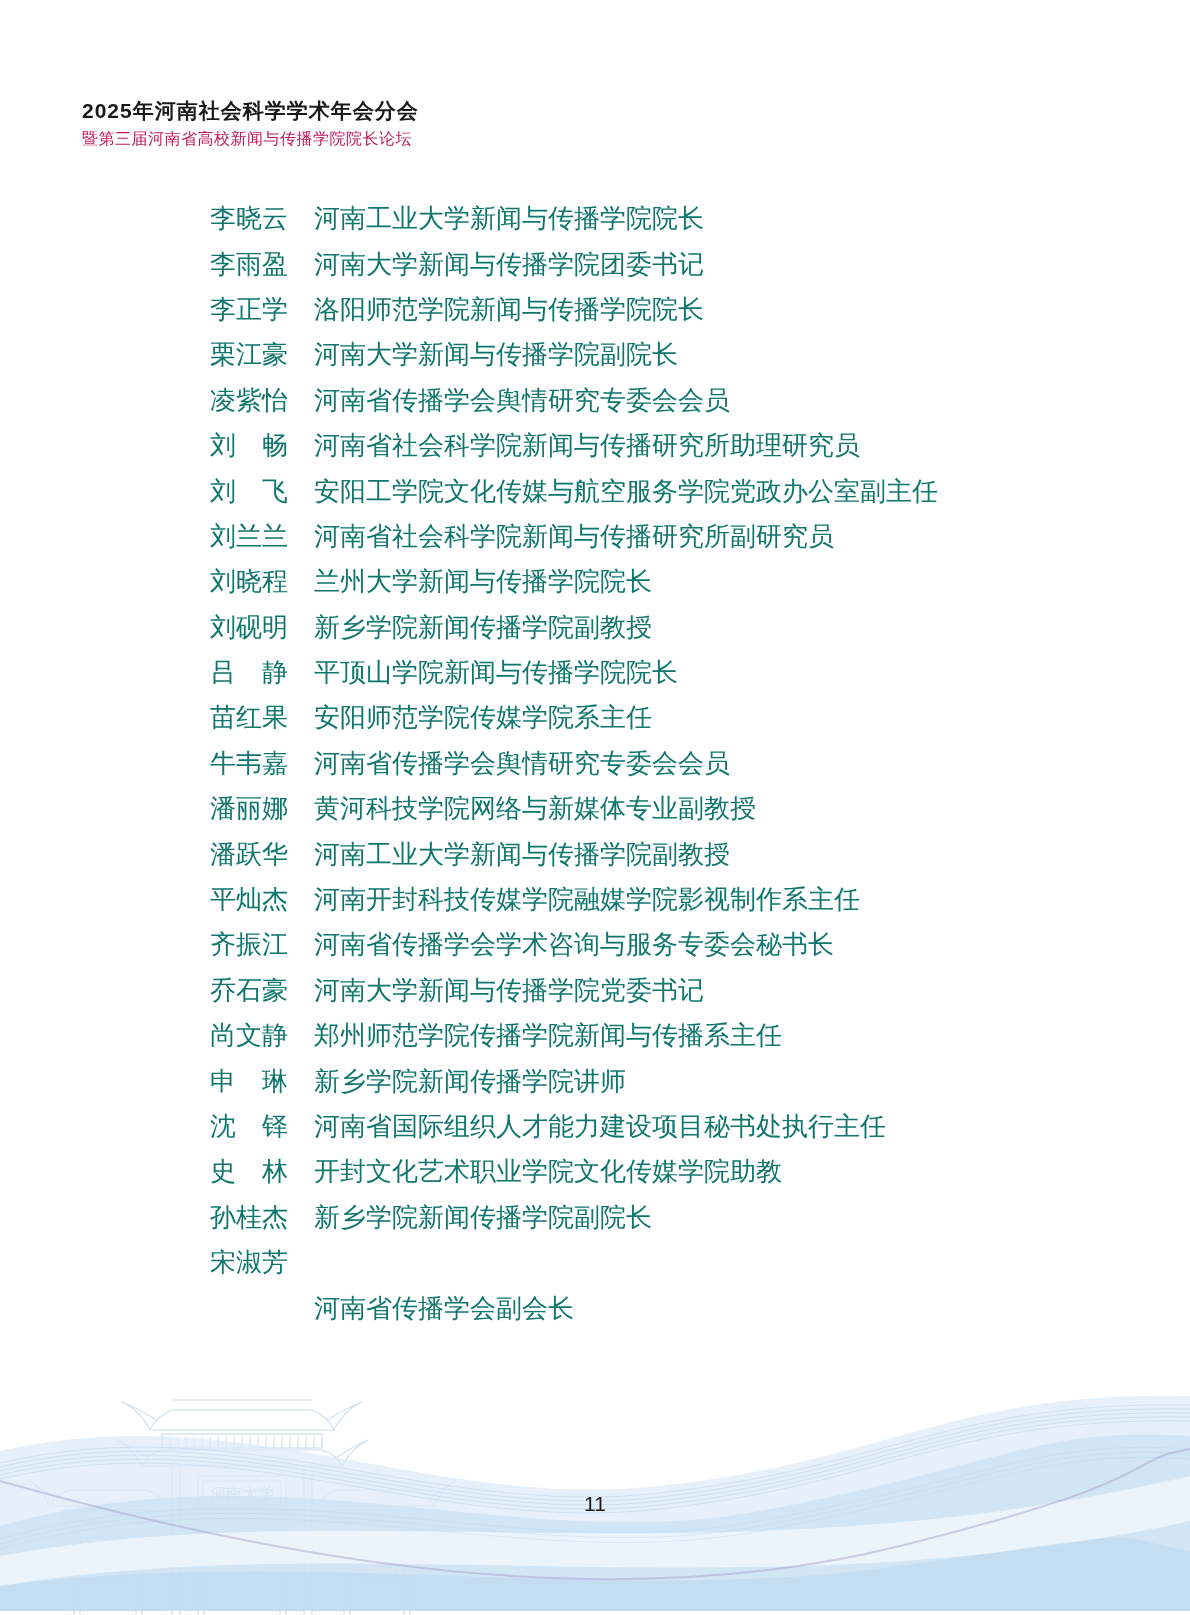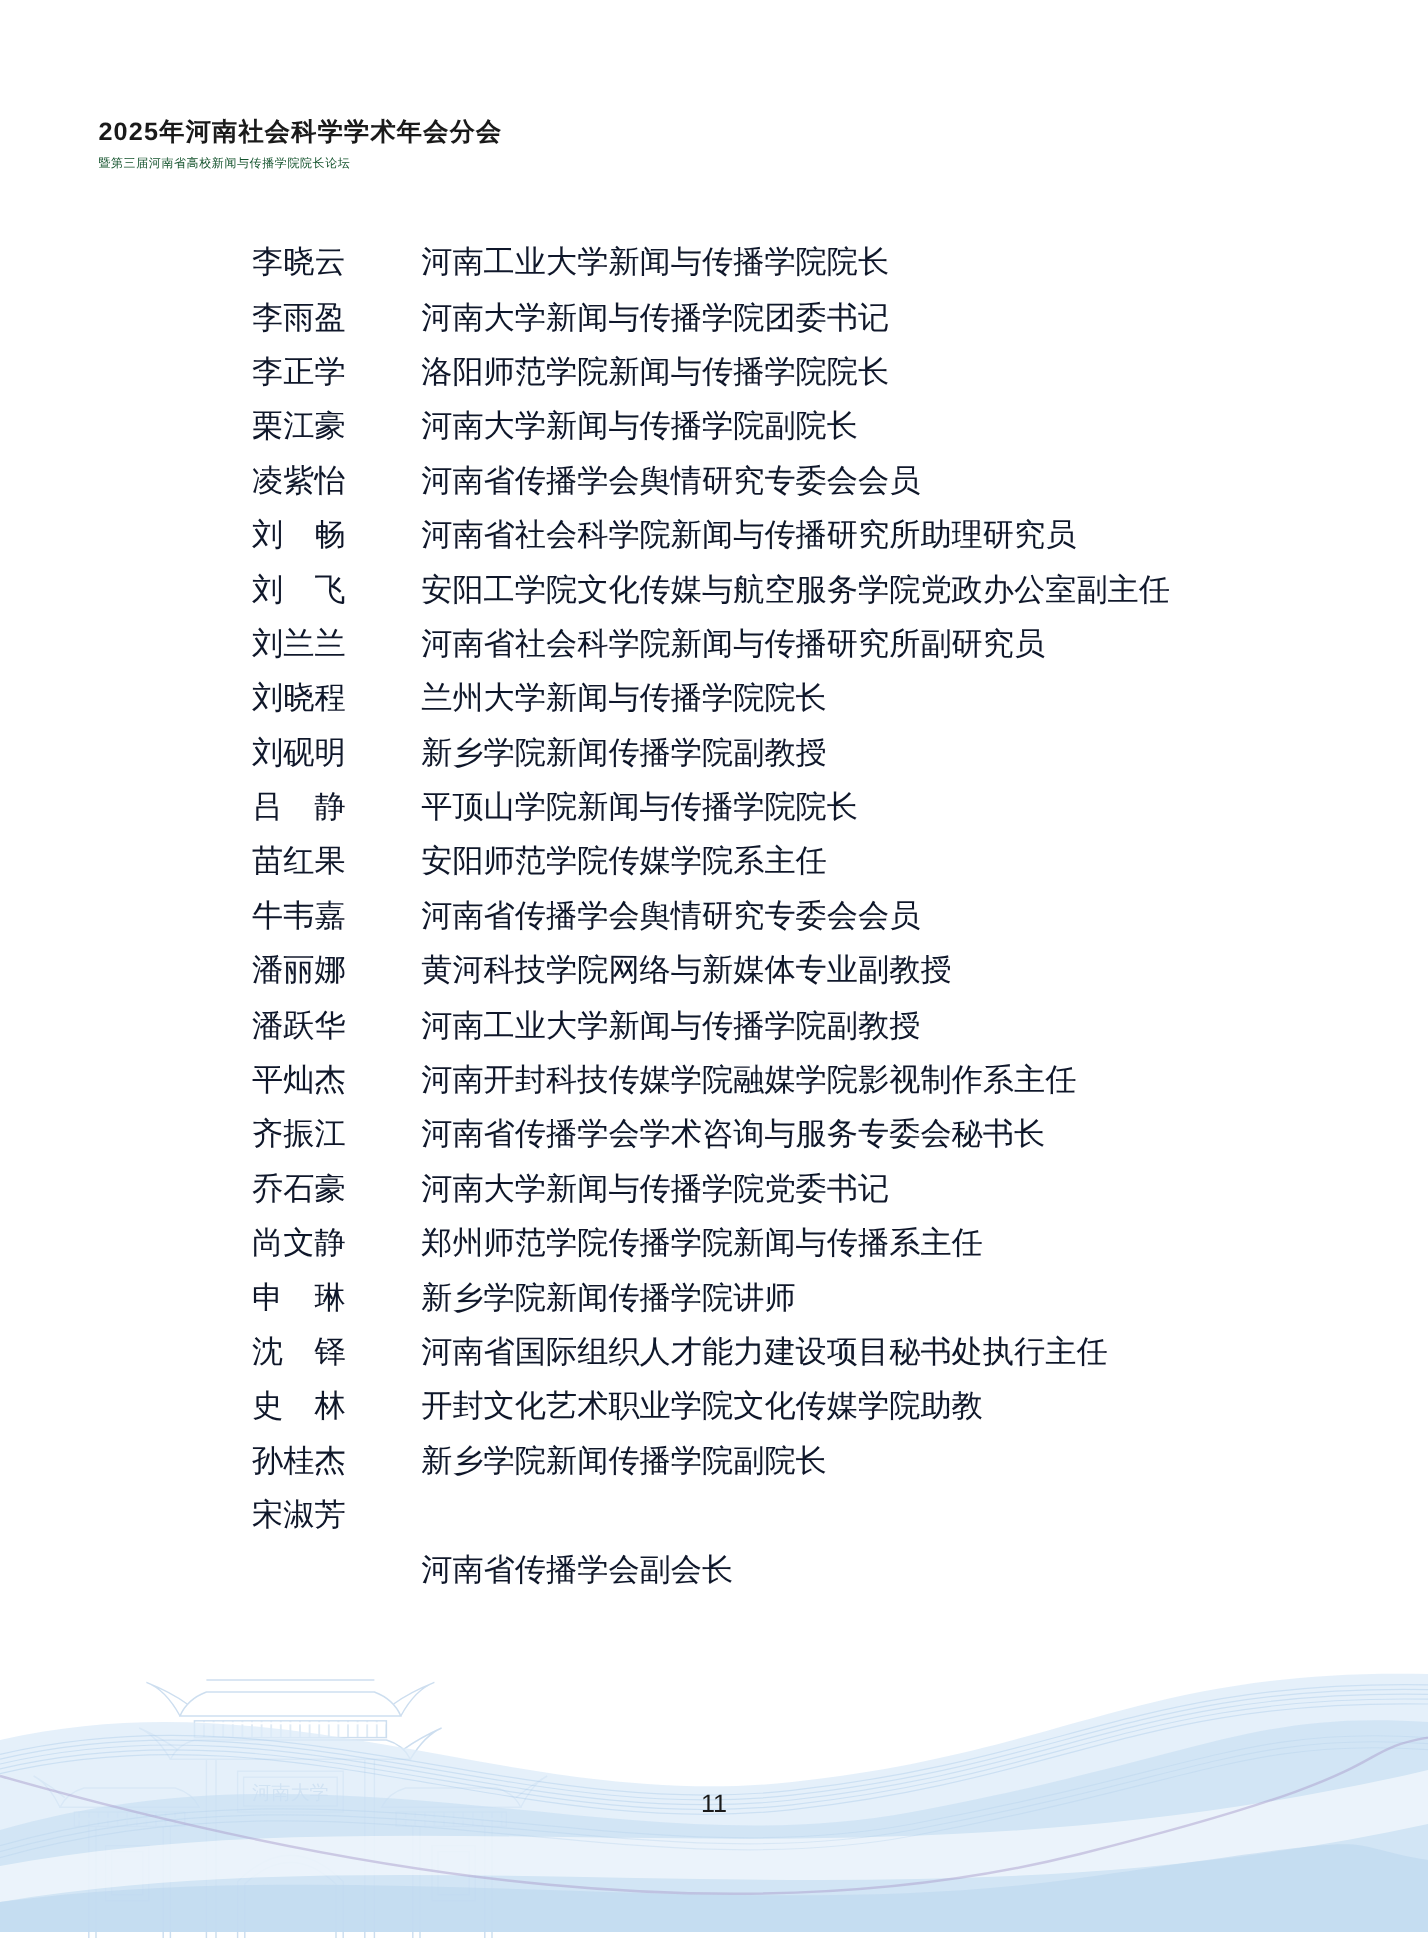--- a/index.html
+++ b/index.html
@@ -11,30 +11,30 @@
     font-family:"Liberation Sans", sans-serif;
     color:#222;
   }
   
   .header { position:absolute; left:82px; top:99px; z-index:3; }
   .header-title {
     font-size:21px; font-weight:bold; color:#1a1a1a;
     letter-spacing:1px; line-height:24px;
   }
   .header-subtitle {
-    font-size:10px; color:#14532d; margin-top:6px; letter-spacing:0.5px;
+    font-size:16px; color:#be185d; margin-top:6px; letter-spacing:0.5px;
   }
   
   .list { position:absolute; left:210px; top:196px; z-index:3; }
   .row {
     height:45.4px; display:flex; align-items:center;
-    font-size:26px; color:#0f172a; white-space:nowrap;
+    font-size:26px; color:#0f766e; white-space:nowrap;
   }
   .name { display:inline-block; width:78px; }
-  .role { margin-left:63px; }
+  .role { margin-left:26px; }
   
   .gate-wrap { position:absolute; left:22px; top:1388px; z-index:1; }
   .waves-wrap { position:absolute; left:0; bottom:0; z-index:2; pointer-events:none; }
   
   .page-number {
     position:absolute; left:0; right:40px; top:1492px; z-index:4;
     text-align:center; font-size:21px; color:#1a1a1a;padding-left:40px;
   }
 </style>
 </head>

